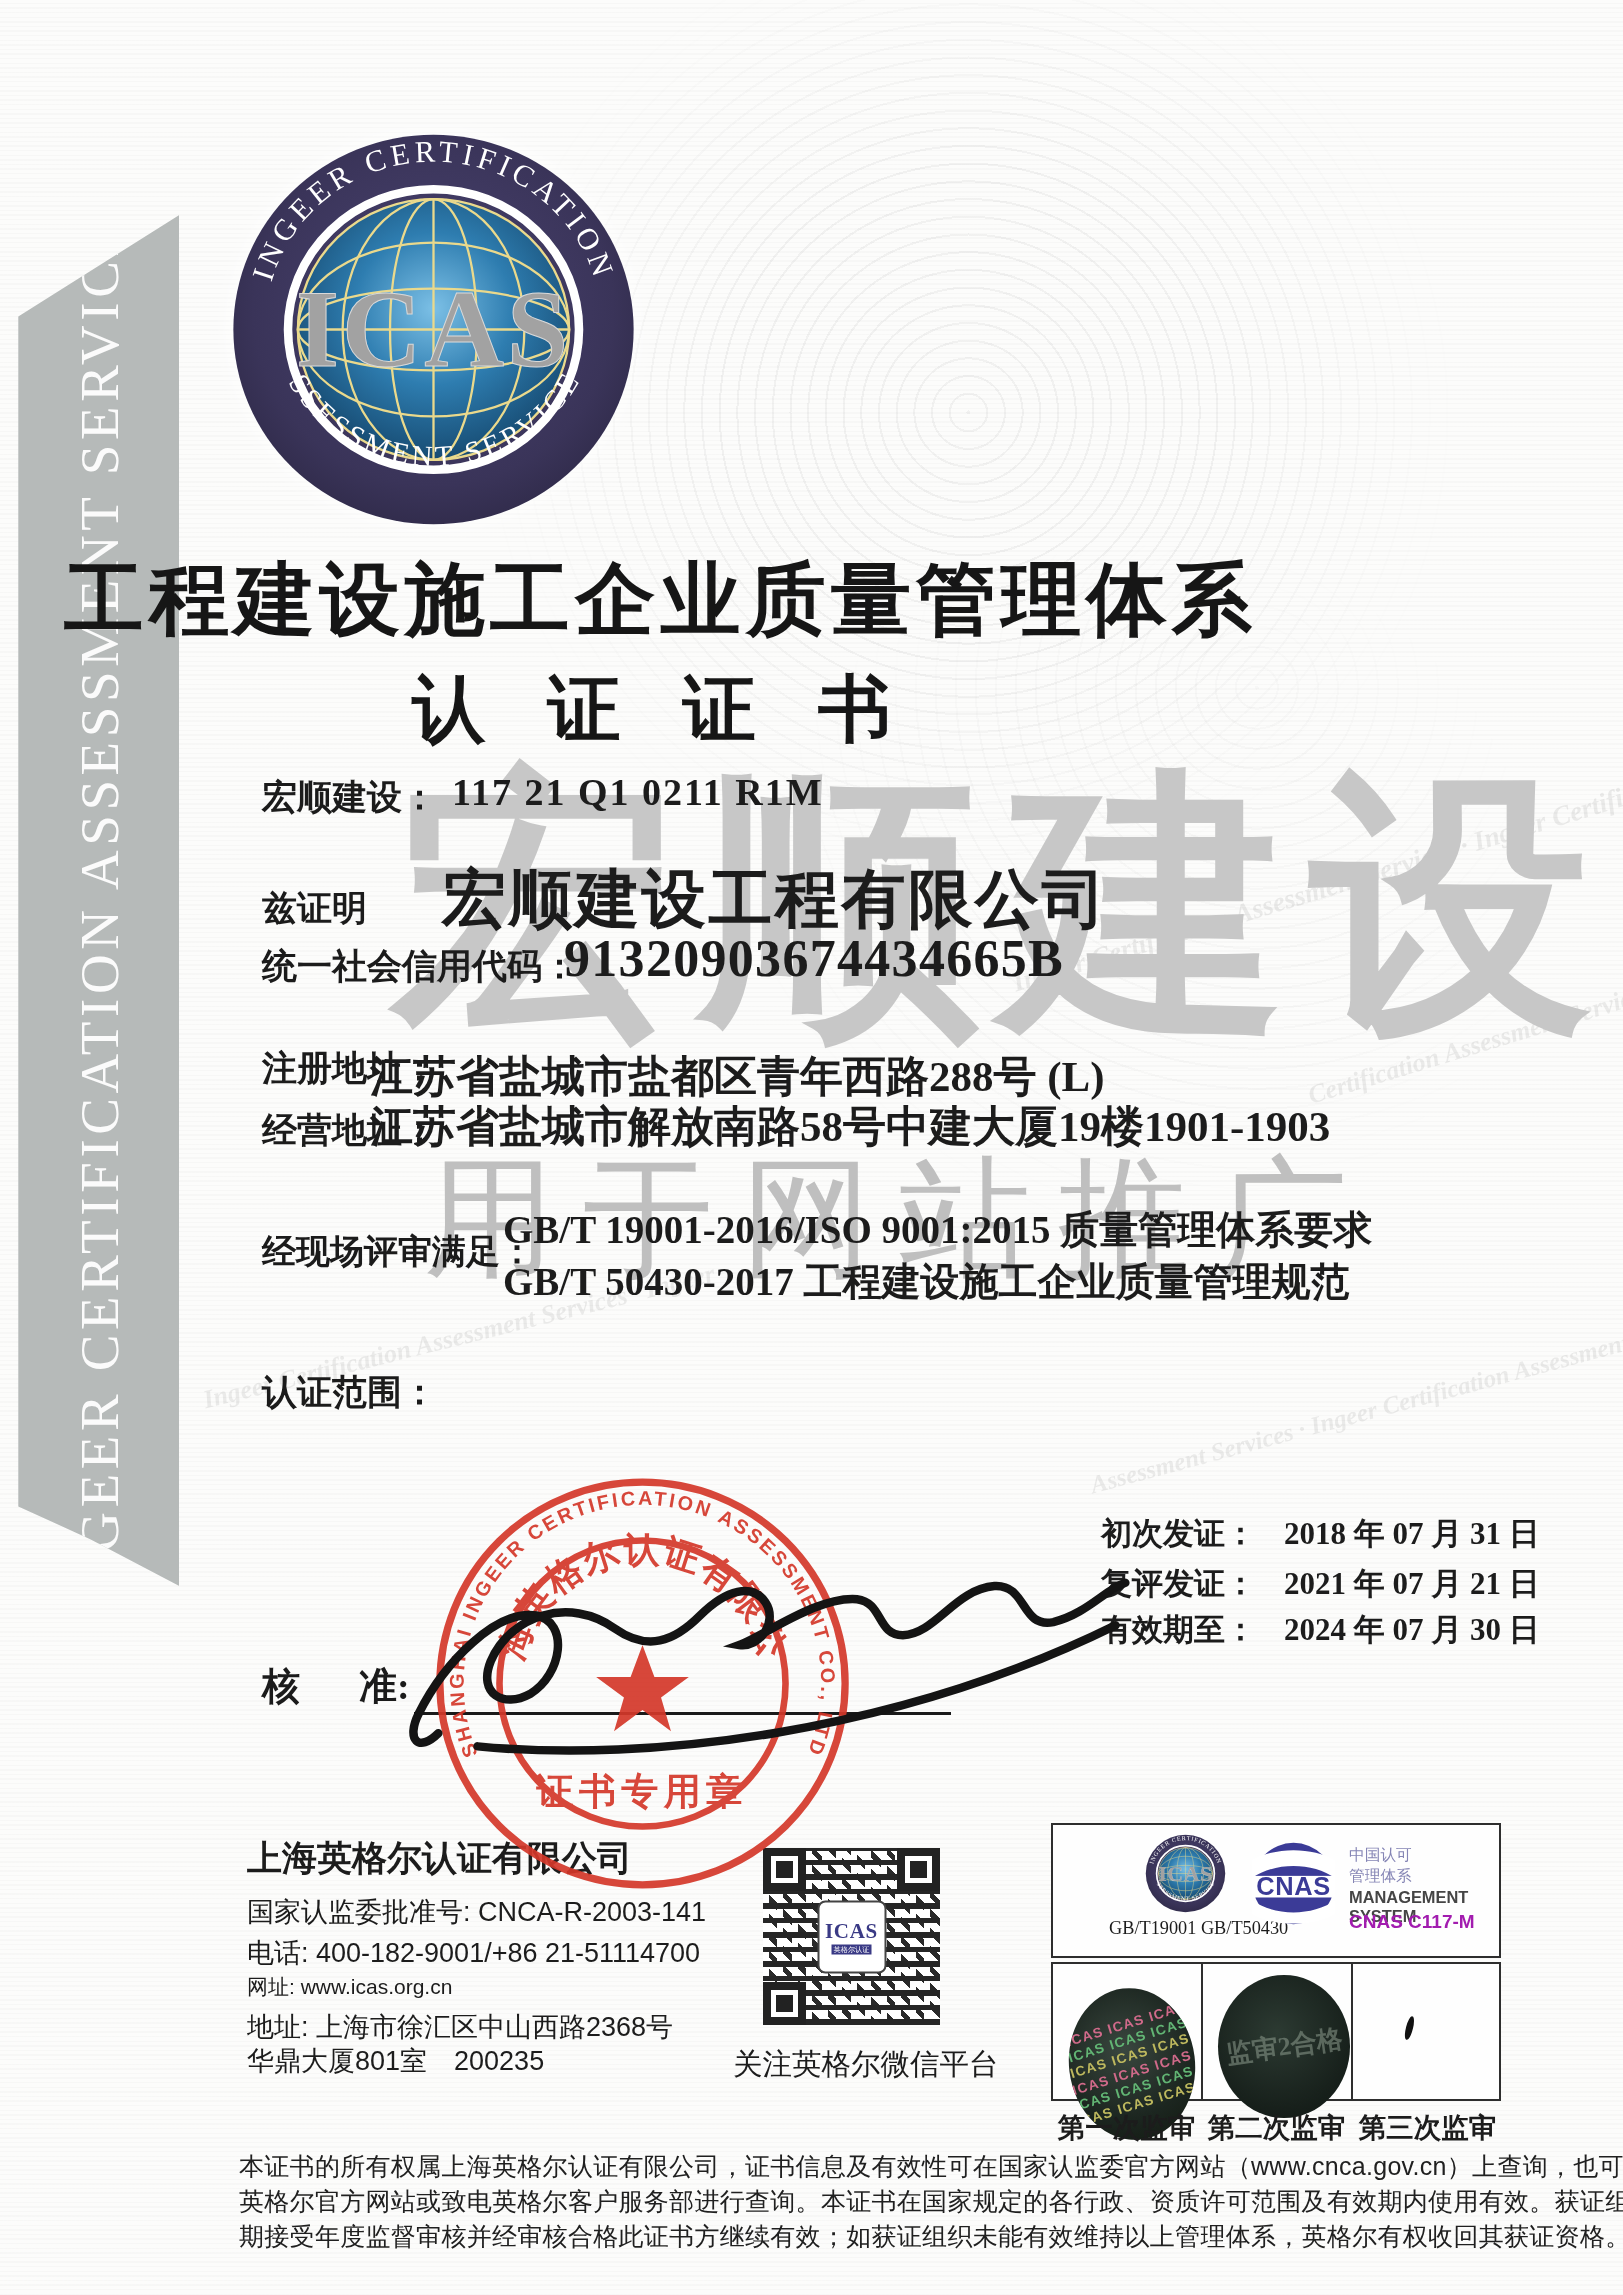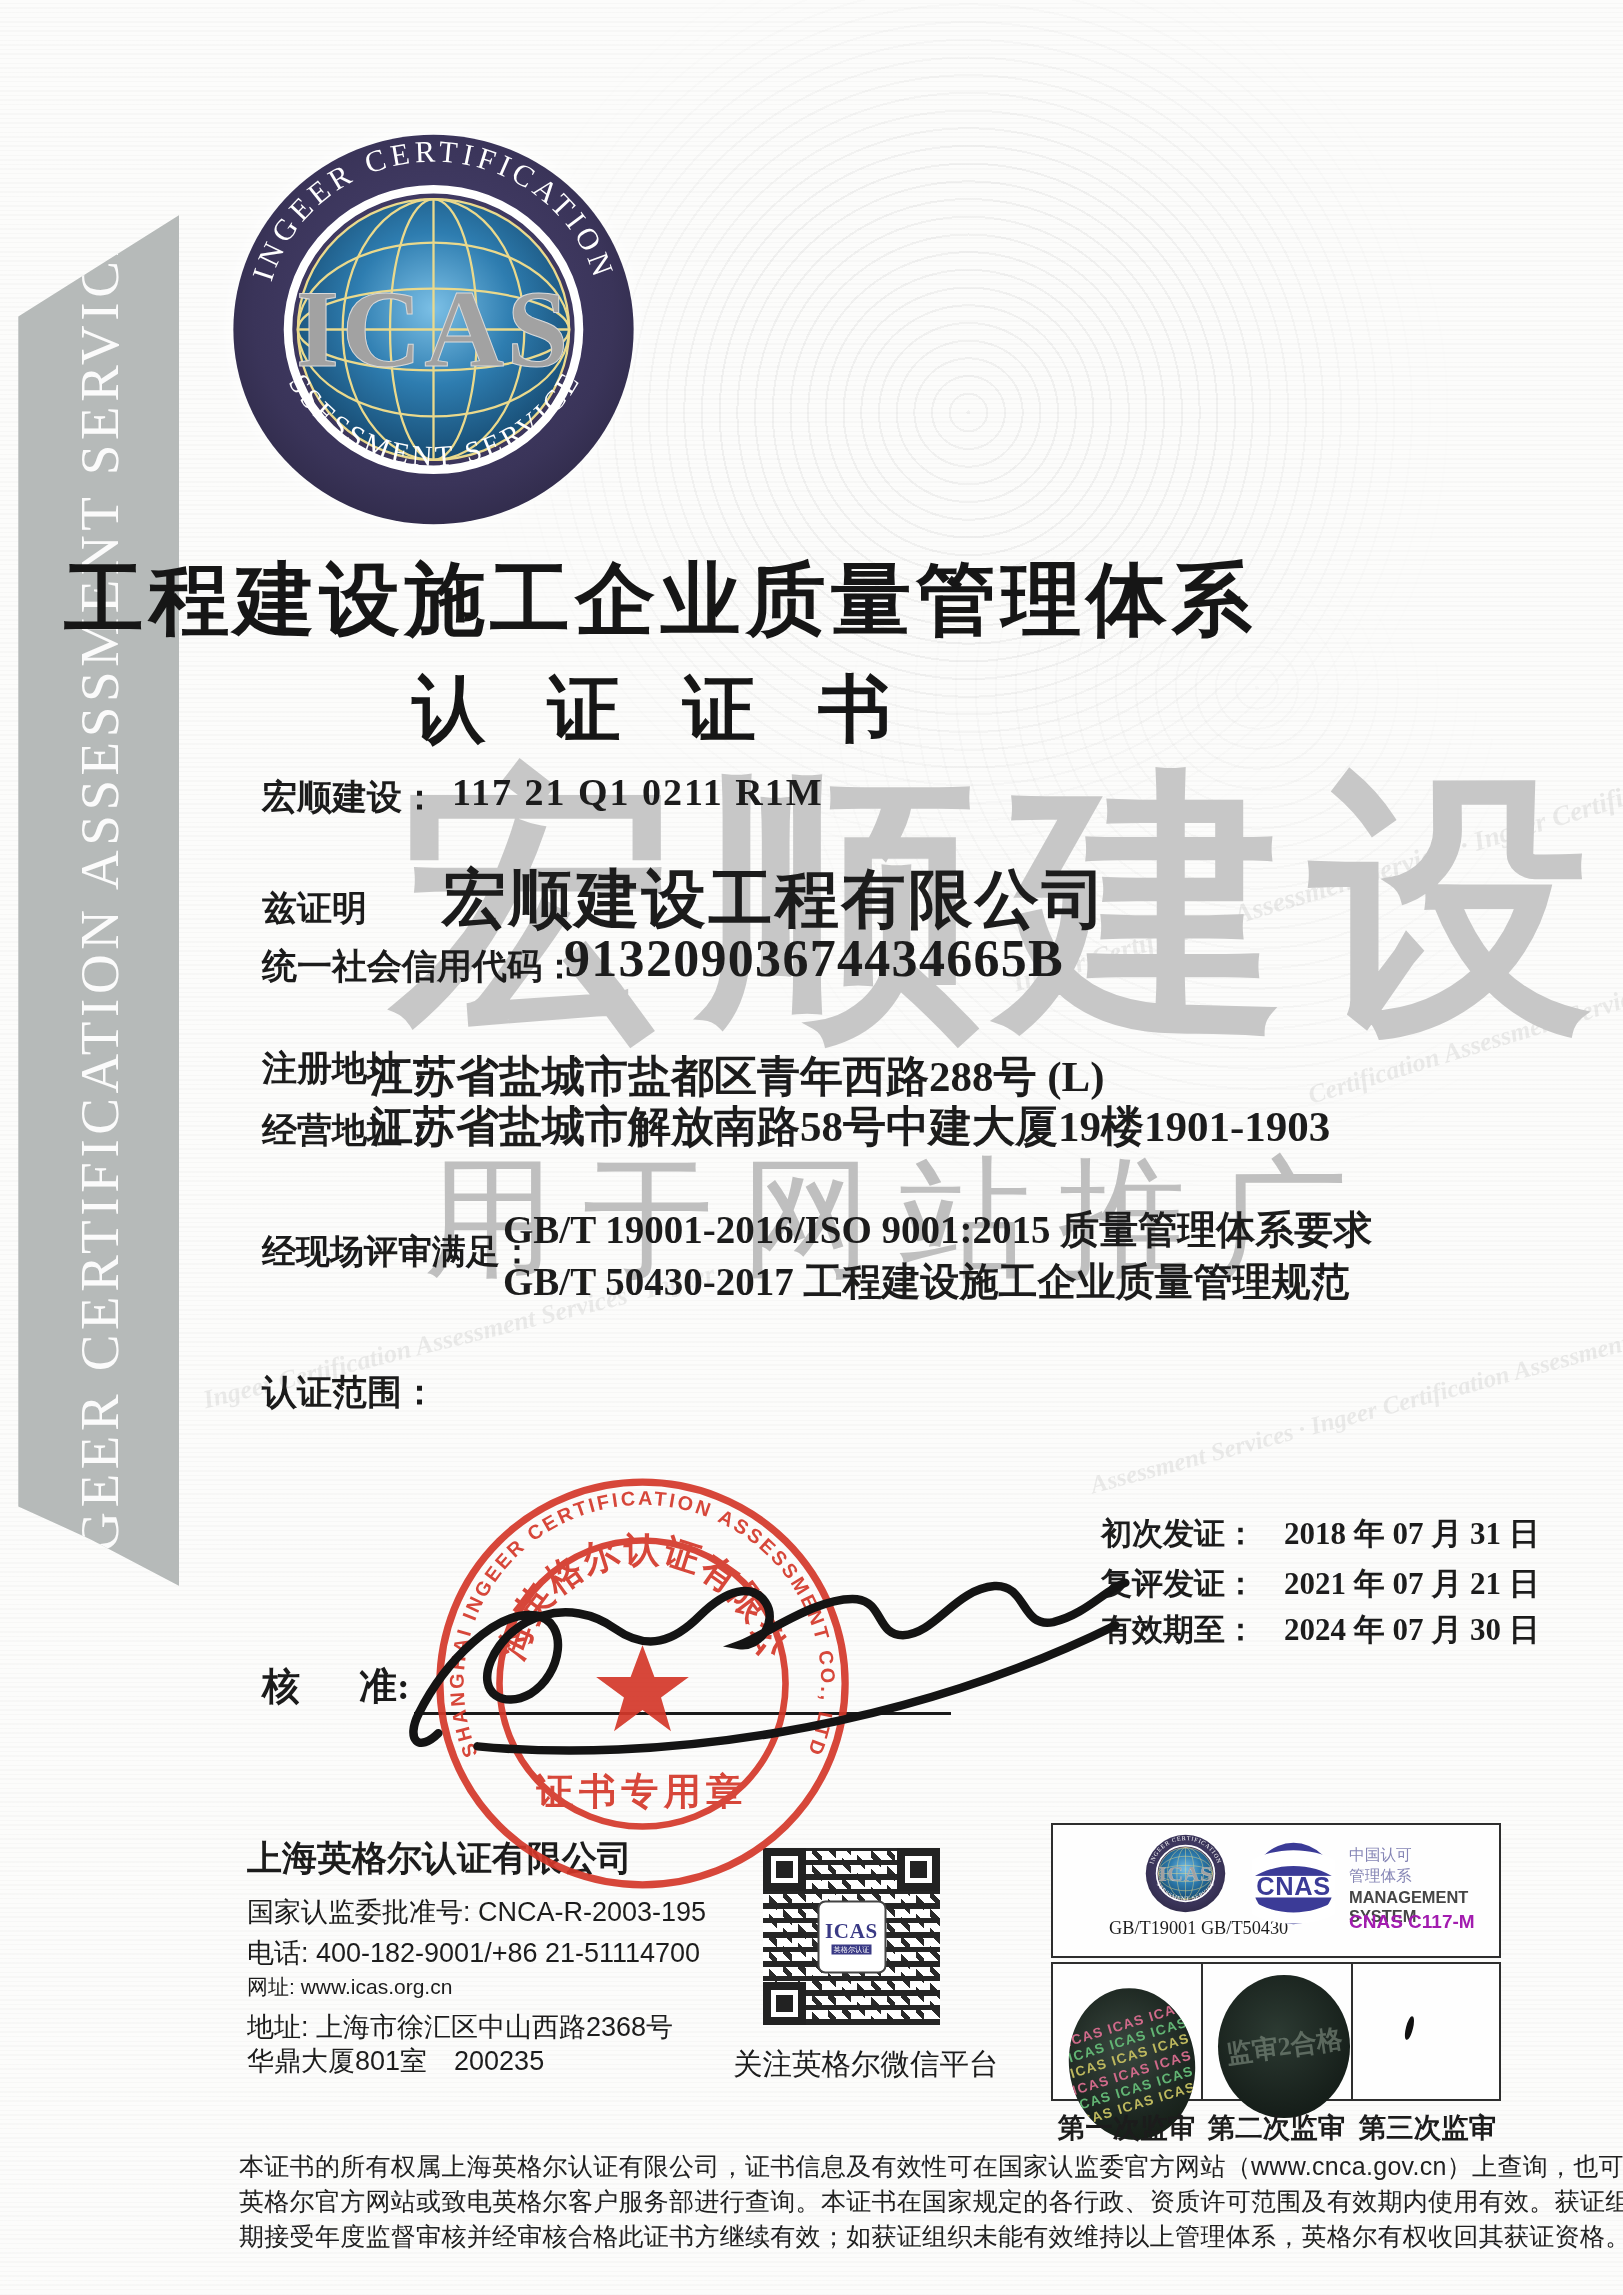--- a/index.html
+++ b/index.html
@@ -190,21 +190,21 @@
   </svg>
 
   <svg class="sig-svg" style="left:399px;top:1537px;" width="746" height="229" viewBox="0 0 1140 350">
     <g fill="none" stroke="#141414" stroke-width="13" stroke-linecap="round">
       <path d="M60,300 C30,330 10,310 30,270 C70,190 150,110 210,120 C260,130 250,210 200,240 C160,262 120,240 140,190 C170,120 260,90 330,140 C380,175 420,160 460,120 C500,80 540,70 560,100 C580,130 550,170 520,165 C560,150 640,90 700,95 C740,100 730,150 770,150 C820,148 850,80 910,75 C960,72 950,140 1000,130 C1050,118 1080,80 1110,70"></path>
       <path d="M120,320 C380,345 760,300 1095,135"></path>
     </g>
   </svg>
 
   <div class="t sans" style="left:247px;top:1835px;font-size:35px;font-weight:700;">上海英格尔认证有限公司</div>
-  <div class="t sans" style="left:247px;top:1894px;font-size:27px;">国家认监委批准号: CNCA-R-2003-195</div>
+  <div class="t sans" style="left:247px;top:1894px;font-size:27px;">国家认监委批准号: CNCA-R-2003-141</div>
   <div class="t sans" style="left:247px;top:1935px;font-size:27px;">电话: 400-182-9001/+86 21-51114700</div>
   <div class="t sans" style="left:247px;top:1973px;font-size:21px;">网址: www.icas.org.cn</div>
   <div class="t sans" style="left:247px;top:2009px;font-size:27px;">地址: 上海市徐汇区中山西路2368号</div>
   <div class="t sans" style="left:247px;top:2043px;font-size:27px;">华鼎大厦801室　200235</div>
 
   <div class="qr">
     <div class="fd fd-tl"></div>
     <div class="fd fd-tr"></div>
     <div class="fd fd-bl"></div>
     <div class="qr-center">

